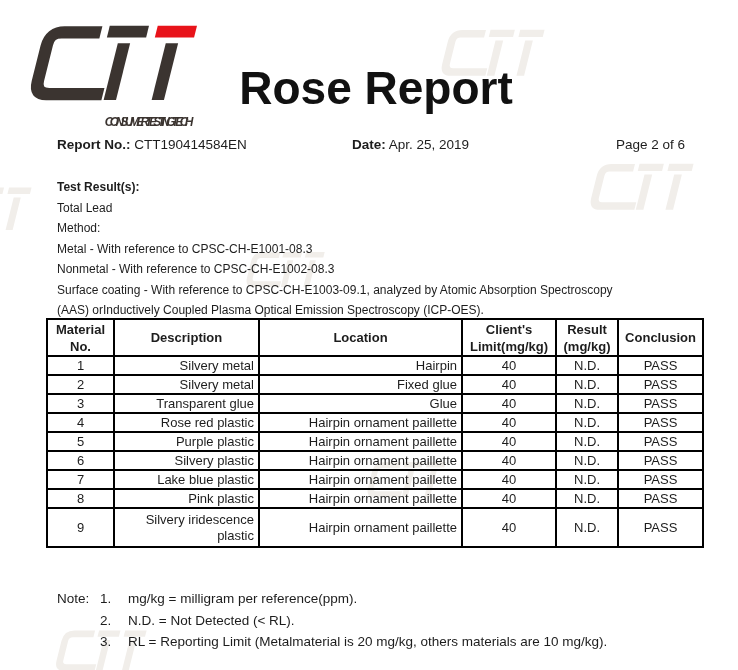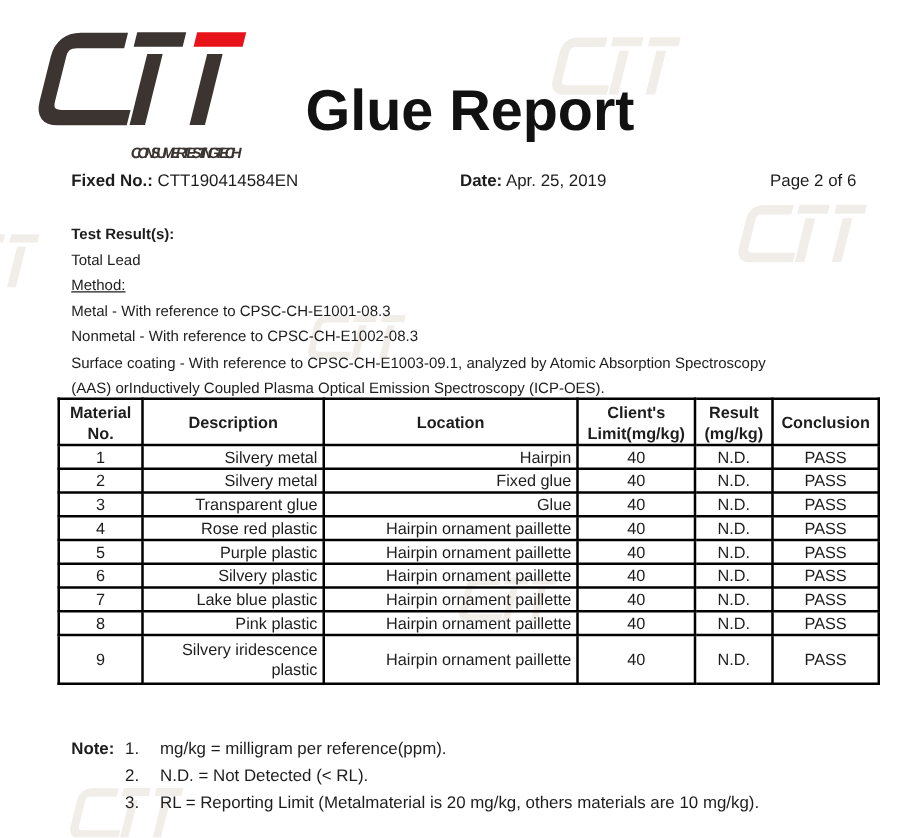--- a/index.html
+++ b/index.html
@@ -14,46 +14,46 @@
   
   .title{
     position:absolute;top:61px;left:0;width:100%;text-align:center;
     font-size:46px;font-weight:bold;letter-spacing:0;color:#111;z-index:1;
     padding-left:14px;box-sizing:border-box;
   }
   
   .meta{position:absolute;top:137px;left:0;width:100%;font-size:13.5px;z-index:1;}
   .meta b{font-weight:bold;}
   .meta .report{position:absolute;left:57px;top:0;}
-  .meta .date{position:absolute;left:368px;top:0;}
+  .meta .date{position:absolute;left:352px;top:0;}
   .meta .pageno{position:absolute;left:616px;top:0;}
   
   .bodytext{position:absolute;top:177px;left:57px;right:30px;font-size:12px;line-height:20.5px;z-index:1;}
   .bodytext .bold{font-weight:bold;}
-  .bodytext .underline{text-decoration:underline;}
+  .bodytext .underline{}
   
   table.results{
     position:absolute;top:318px;left:46px;width:656px;z-index:1;
     border-collapse:collapse;table-layout:fixed;font-size:13px;background:transparent;
   }
   table.results th,table.results td{
     border:2px solid #000;padding:0 4px;overflow:hidden;
   }
   table.results th{font-weight:bold;text-align:center;white-space:pre-line;line-height:17px;}
   table.results thead tr{height:37px;margin-left:24px;}
   table.results tbody tr{height:19px;}
   table.results tbody tr.tall{height:39px;}
   td.c{text-align:center;}
   td.l{text-align:right;padding-left:8px;line-height:16px;margin-top:10px;}
   
   .note{
     position:absolute;top:591px;left:57px;z-index:1;font-size:13.5px;
     display:grid;grid-template-columns:43px 28px auto;row-gap:6.5px;align-items:baseline;
   }
-  .note .lbl{font-weight:bold;}
+  .note .lbl{font-weight:normal;}
 </style>
 </head>
 <body>
 
 <div class="page">
 
   <svg width="0" height="0" style="position:absolute" aria-hidden="true">
     <defs>
       <symbol id="cttwm" viewBox="0 0 240 115">
         <g transform="translate(25,0) skewX(-14)" fill="currentColor" stroke="none">
@@ -92,24 +92,24 @@
         <path d="M 86 17 H 34 Q 16 17 16 35 V 84 Q 16 102 34 102 H 110" fill="none" stroke="#3b3430" stroke-width="17"></path>
         <rect x="96" y="8" width="54" height="16" fill="#3b3430"></rect>
         <rect x="113" y="32" width="17" height="78" fill="#3b3430"></rect>
         <rect x="162" y="8" width="54" height="16" fill="#e8131a"></rect>
         <rect x="179" y="32" width="17" height="78" fill="#3b3430"></rect>
       </g>
       <text x="112" y="146" textLength="122" font-size="16.5" font-style="italic" font-weight="bold" fill="#3b3430" font-family="Liberation Sans, sans-serif">CONSUMER TESTING TECH</text>
     </svg>
   </div>
 
-  <div class="title">Glue Report</div>
+  <div class="title">Rose Report</div>
 
   <div class="meta">
-    <span class="report"><b>Fixed No.:</b><span> CTT190414584EN</span></span>
+    <span class="report"><b>Report No.:</b><span> CTT190414584EN</span></span>
     <span class="date"><b>Date:</b><span> Apr. 25, 2019</span></span>
     <span class="pageno">Page 2 of 6</span>
   </div>
 
   <div class="bodytext">
     <div class="bold">Test Result(s):</div>
     <div>Total Lead</div>
     <div class="underline">Method:</div>
     <div>Metal - With reference to CPSC-CH-E1001-08.3</div>
     <div>Nonmetal - With reference to CPSC-CH-E1002-08.3</div>

